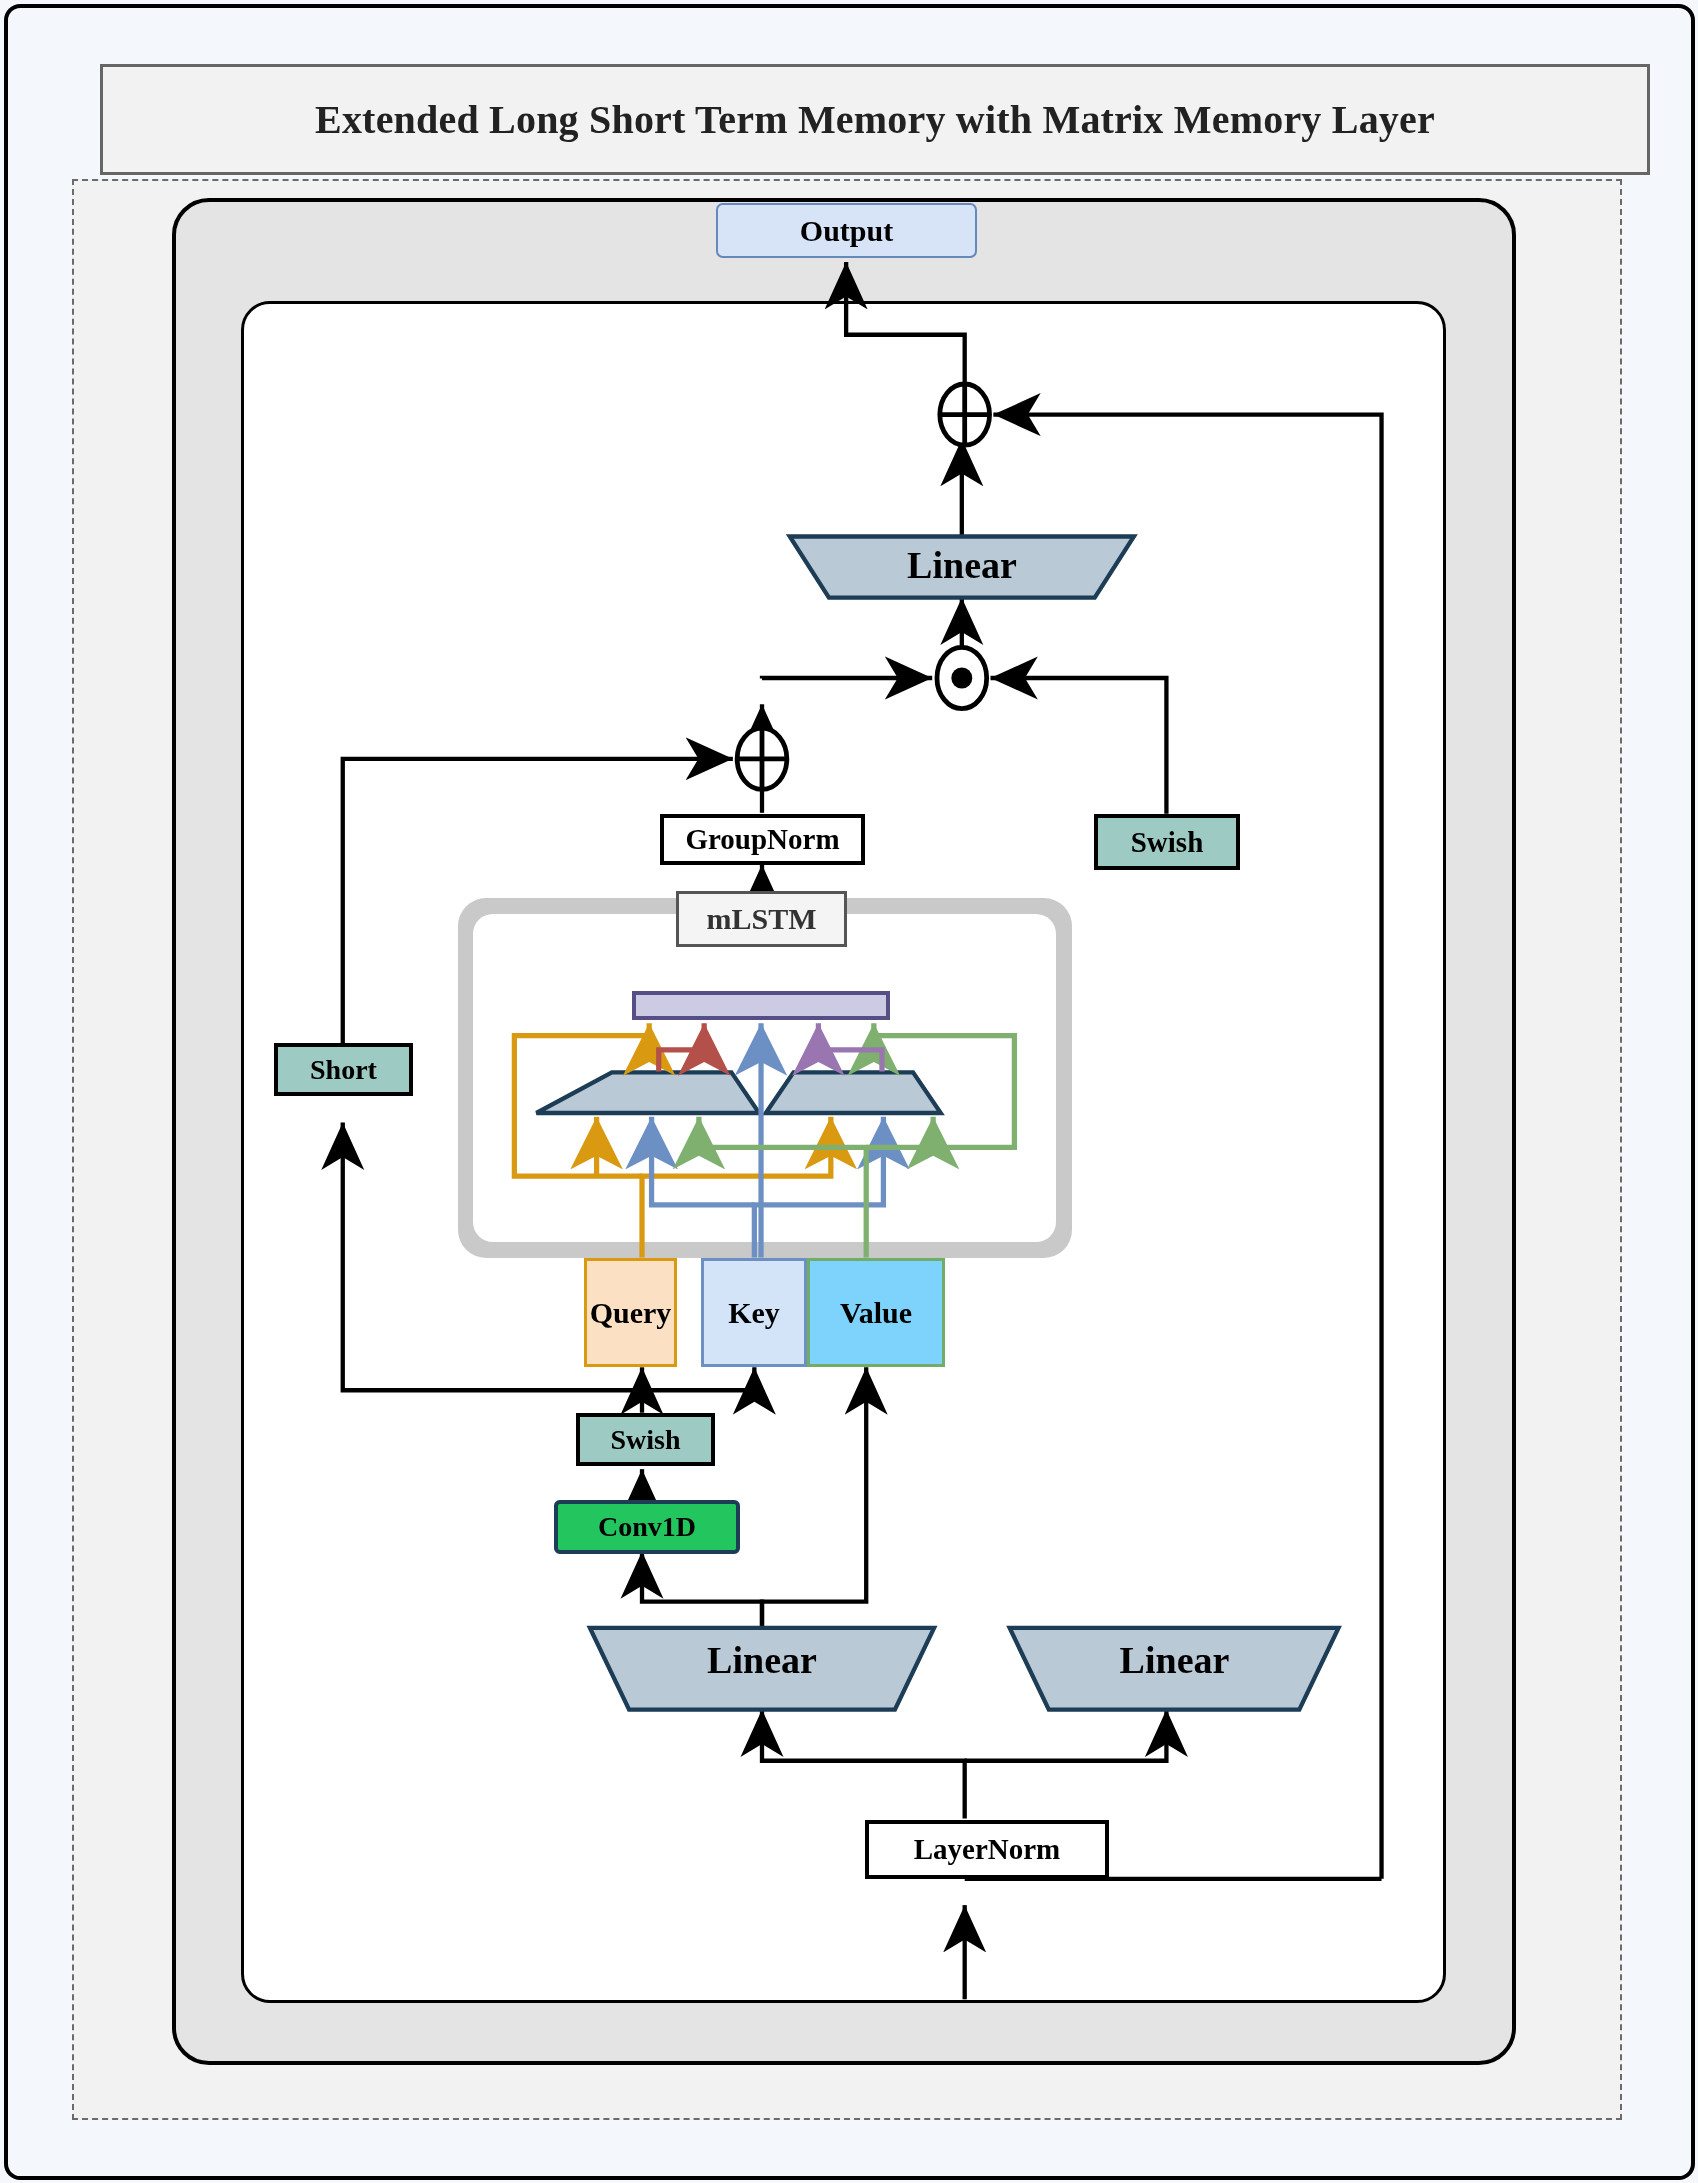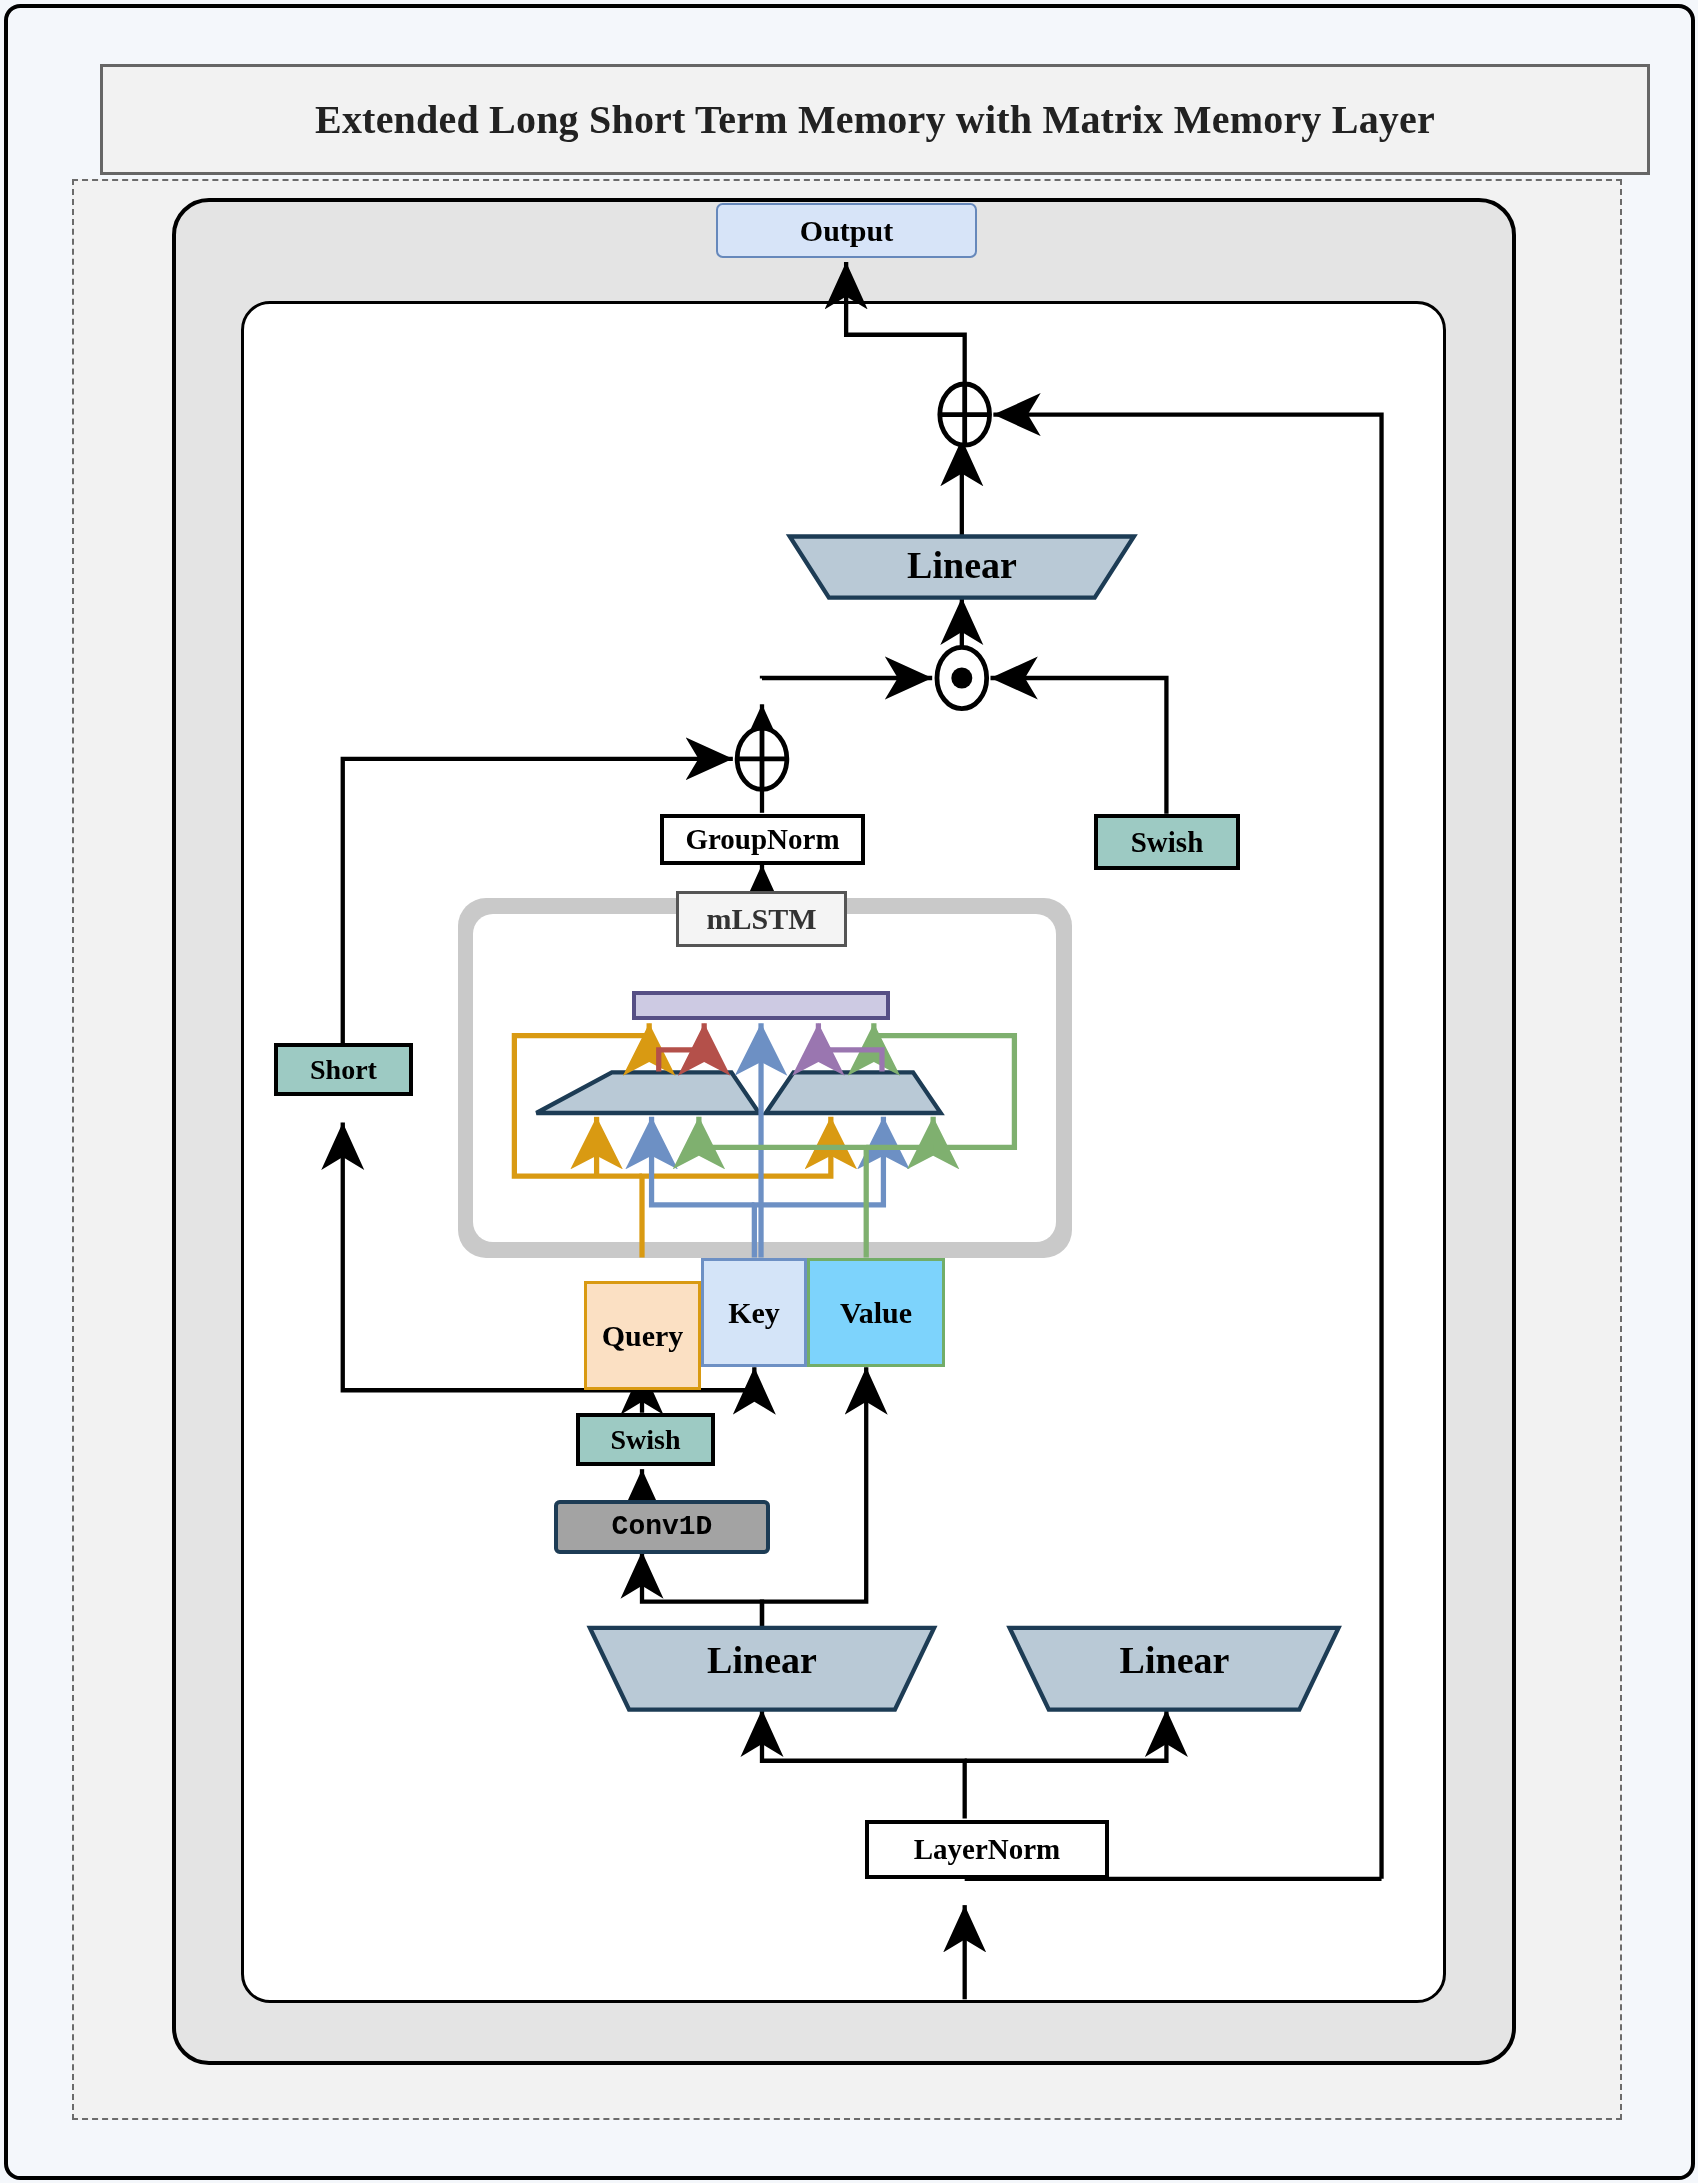--- a/index.html
+++ b/index.html
@@ -26,37 +26,37 @@
   #output-node{left:716px;top:203px;width:261px;height:55px;background:#d7e4f8;
                border:2.9px solid #6688bb;border-radius:6.7px;font-size:30px;}
   #groupnorm-node{left:660px;top:814px;width:205px;height:51px;background:#fff;
                   border:4.3px solid #000;font-size:29px;}
   #swish-right-node{left:1094px;top:814px;width:146px;height:56px;background:#9dcac3;
                     border:4.3px solid #000;font-size:29px;}
   #lskip-node{left:274px;top:1043px;width:139px;height:53px;background:#9dcac3;
               border:4.3px solid #000;font-size:28px;}
   #swish-left-node{left:576px;top:1413px;width:139px;height:53px;background:#9dcac3;
                    border:4.3px solid #000;font-size:28px;}
-  #conv1d-node{left:554px;top:1500px;width:216px;height:54px;background:#a3a3a3;
-               border:4.3px solid #1d3c55;border-radius:5.7px;font-size:28px;font-family:Liberation Mono, monospace;}
+  #conv1d-node{left:554px;top:1500px;width:186px;height:54px;background:#22c55e;
+               border:4.3px solid #1d3c55;border-radius:5.7px;font-size:28px;}
   #mlstm-node{left:676px;top:891px;width:171px;height:56px;background:#f4f4f4;
               border:3.3px solid #555;font-size:30px;color:#333;}
   #layernorm-node{left:865px;top:1820px;width:244px;height:59px;background:#fff;
                   border:4.3px solid #000;font-size:29px;}
 
   #mlstm-outer{position:absolute;left:458px;top:898px;width:614px;height:360px;
                background:#c9c9c9;border-radius:28px;}
   #mlstm-inner{position:absolute;left:473px;top:914px;width:583px;height:328px;
                background:#ffffff;border-radius:20px;}
   #memory-bar{position:absolute;left:632px;top:991px;width:258px;height:29px;
               background:#cdcae3;border:4.3px solid #564f85;box-sizing:border-box;}
 
   .qkv{position:absolute;top:1258px;height:109px;box-sizing:border-box;
        display:flex;align-items:center;justify-content:center;font-size:30px;font-weight:bold;}
-  #qkv-query{left:584px;width:117px;background:#fbe0c3;border:3.3px solid #d99a12;margin-top:23px;}
+  #qkv-query{left:584px;width:93px;background:#fbe0c3;border:3.3px solid #d99a12;}
   #qkv-key{left:701px;width:106px;background:#d4e4f8;border:3.3px solid #6d90c4;}
   #qkv-value{left:807px;width:138px;background:#7dd3fc;border:3.3px solid #72ad68;}
   .trapz-label{position:absolute;font-size:38px;font-weight:bold;color:#000;
                white-space:nowrap;text-align:center;}
 </style>
 </head>
 <body>
 
 <div id="stage">
   <div id="outer-frame"></div>

